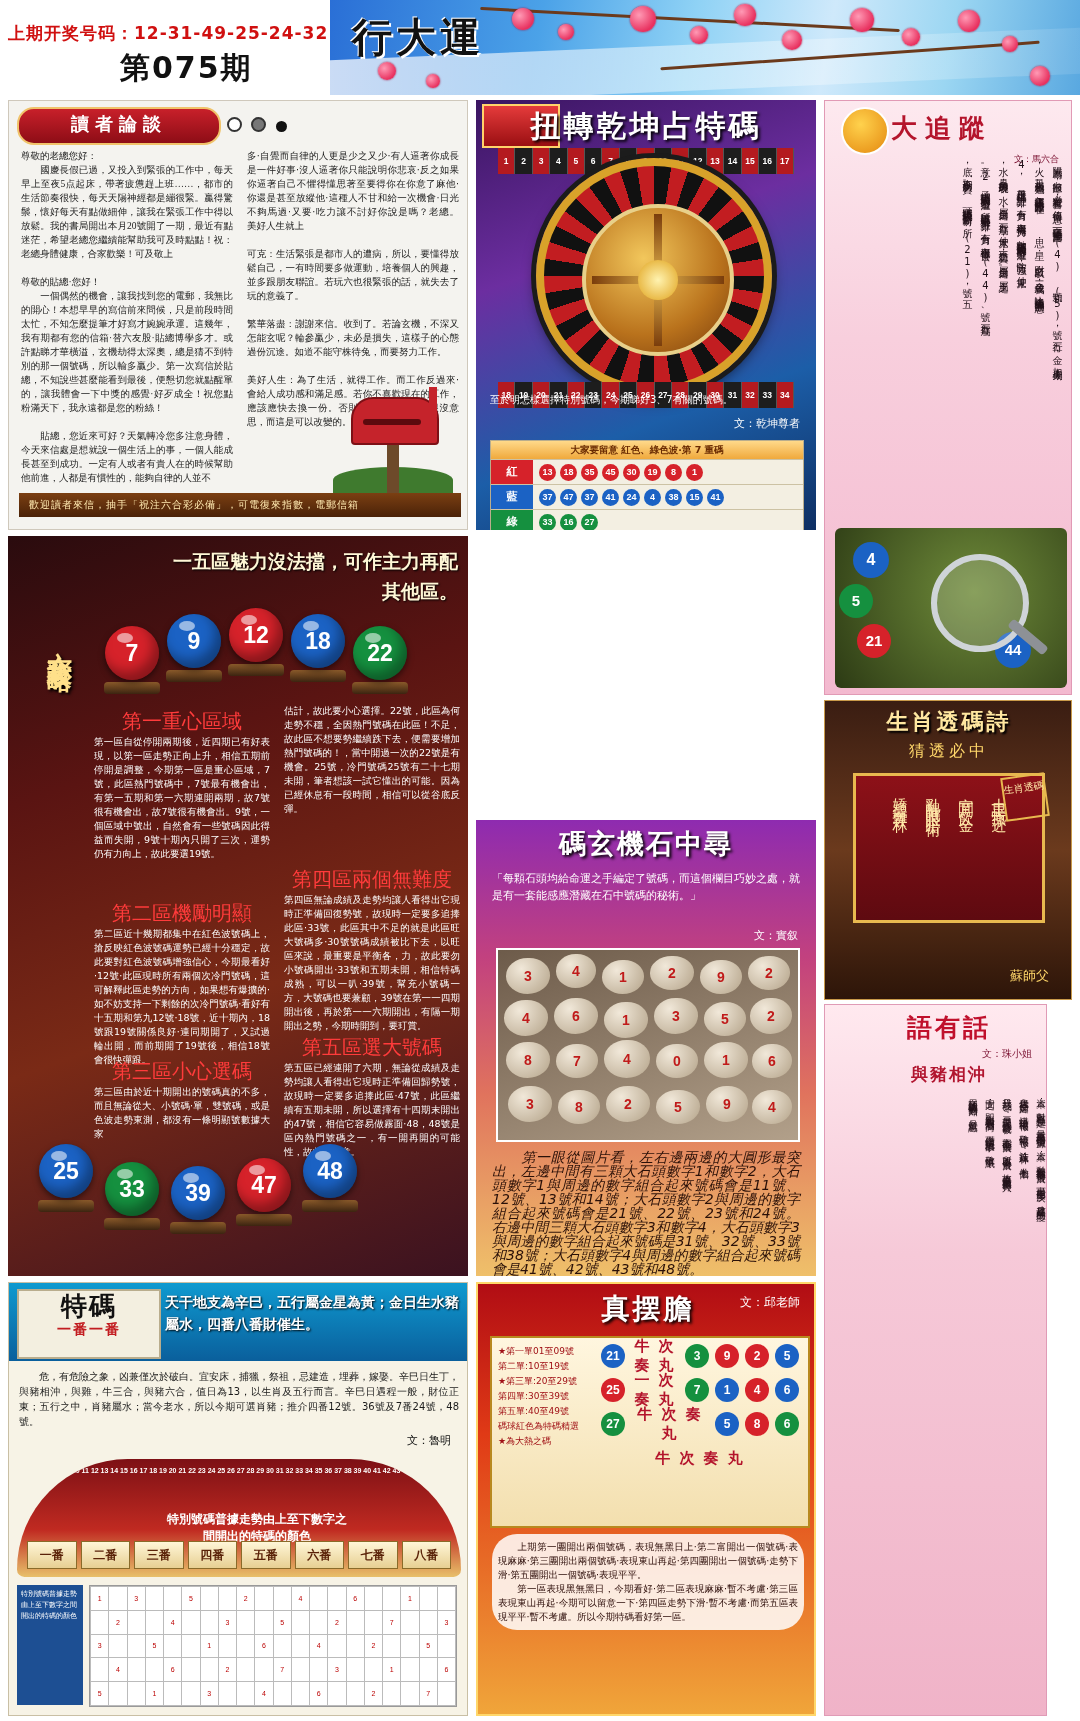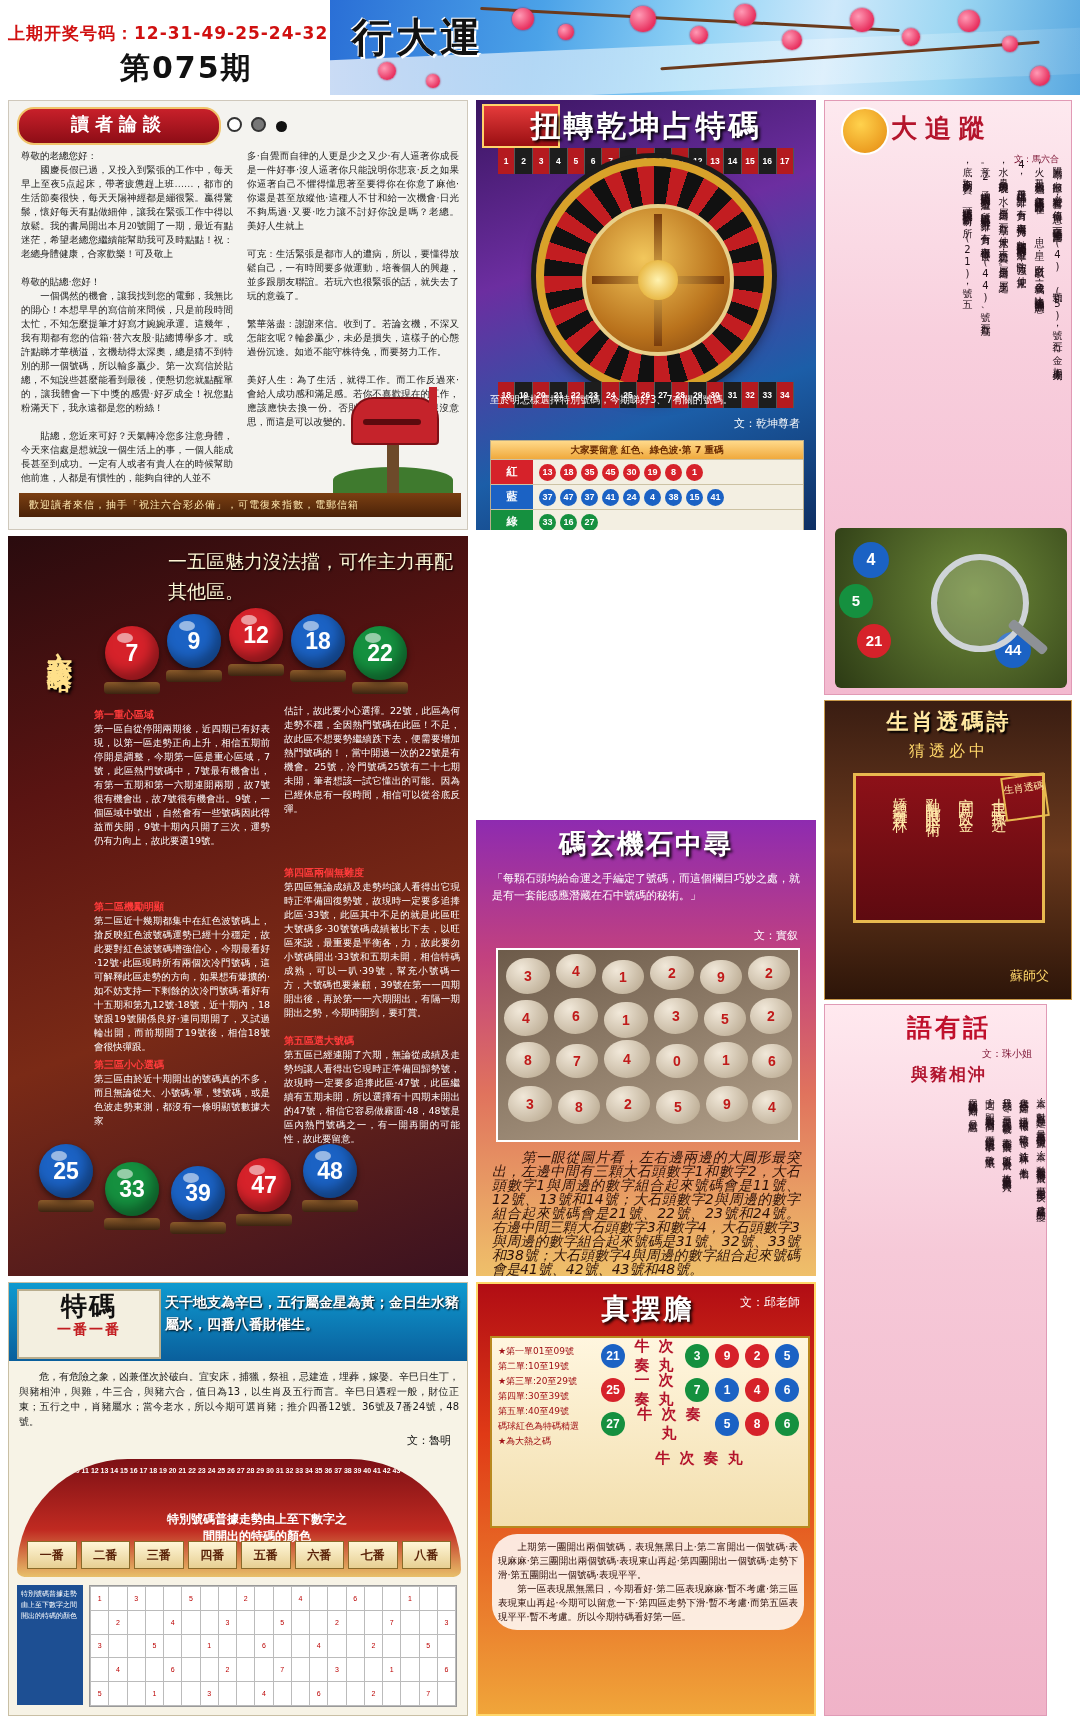--- a/index.html
+++ b/index.html
@@ -72,28 +72,28 @@
   
   #trace{left:824px;top:100px;width:248px;height:595px;background:linear-gradient(180deg,#fde9ef,#f8cfdd 40%,#f3b9cf);border:1px solid #e19ab5;}
   #trace .ttl{position:absolute;left:0;top:4px;width:248px;height:52px;}
   #trace .ttl .circle{position:absolute;left:16px;top:2px;width:44px;height:44px;border-radius:50%;background:radial-gradient(circle at 40% 35%,#ffd24d,#e4880f);border:2px solid #fff;}
   #trace .ttl .tt{position:absolute;left:66px;top:6px;font-size:26px;font-weight:bold;color:#b4142c;letter-spacing:8px;font-family:"DejaVu Serif",serif;}
   .vcols{position:absolute;left:8px;top:58px;width:232px;height:520px;display:flex;flex-direction:row-reverse;gap:3px;}
   .vcol{writing-mode:vertical-rl;text-orientation:upright;font-size:10px;line-height:15px;color:#201018;height:520px;letter-spacing:1px;}
 
   
   #strat{left:8px;top:536px;width:460px;height:740px;background:linear-gradient(160deg,#2a0b0e,#5a1412 30%,#7a2a16 60%,#3b1220);}
-  #strat .sttl{position:absolute;left:160px;top:10px;width:290px;text-align:left;font-size:19px;color:#fff7d6;line-height:30px;font-weight:normal;text-shadow:1px 1px 2px #000;}
+  #strat .sttl{position:absolute;left:160px;top:10px;width:290px;text-align:right;font-size:19px;color:#fff7d6;line-height:30px;font-weight:bold;text-shadow:1px 1px 2px #000;}
   .vertbrand{position:absolute;left:14px;top:96px;width:54px;color:#ffe08a;font-size:25px;font-weight:bold;writing-mode:vertical-rl;text-orientation:upright;letter-spacing:4px;text-shadow:2px 2px 3px #000;}
   .ballrow{position:absolute;display:flex;align-items:flex-end;}
   .ball-l{width:54px;height:54px;border-radius:50%;color:#fff;font-size:23px;font-weight:bold;text-align:center;line-height:54px;box-shadow:inset -6px -8px 12px rgba(0,0,0,.35),0 3px 6px rgba(0,0,0,.5);position:relative;}
   .ball-l:after{content:"";position:absolute;left:12px;top:7px;width:16px;height:10px;border-radius:50%;background:rgba(255,255,255,.55);}
   .ball-stand{width:56px;height:12px;background:linear-gradient(180deg,#8a5a2a,#3c2410);border-radius:4px;margin-top:2px;}
   .ballwrap{display:flex;flex-direction:column;align-items:center;margin-right:6px;}
-  .shead{color:#ff3b3b;font-size:10px;font-weight:bold;}
+  .shead{color:#ff3b3b;font-size:20px;font-weight:normal;text-align:center;}
   .sbody{color:#fff;font-size:9.5px;line-height:14px;text-align:justify;}
 
   
   #stone{left:476px;top:820px;width:340px;height:456px;background:linear-gradient(180deg,#8e2bb0,#c2417f 30%,#e0735d 60%,#efc06a);}
   #stone .sttl2{position:absolute;left:0;top:6px;width:340px;text-align:center;font-size:27px;font-weight:bold;color:#fff;text-shadow:2px 2px 3px #000;letter-spacing:2px;font-family:"DejaVu Serif",serif;}
   .quotebox{position:absolute;left:16px;top:50px;width:308px;font-size:11px;color:#fff;line-height:17px;}
   .stonepic{position:absolute;left:20px;top:128px;width:300px;height:190px;background:linear-gradient(160deg,#6d5b4a,#b2a08a);border:2px solid #fff;overflow:hidden;}
   .pb{position:absolute;border-radius:50% 48% 52% 50%;background:radial-gradient(circle at 35% 30%,#f1e8d9,#b3a288);color:#c01a1a;font-weight:bold;font-size:14px;text-align:center;}
   .stonetext{position:absolute;left:16px;top:330px;width:308px;font-size:14px;color:#2a1008;line-height:14px;text-align:justify;font-style:italic;}
 

